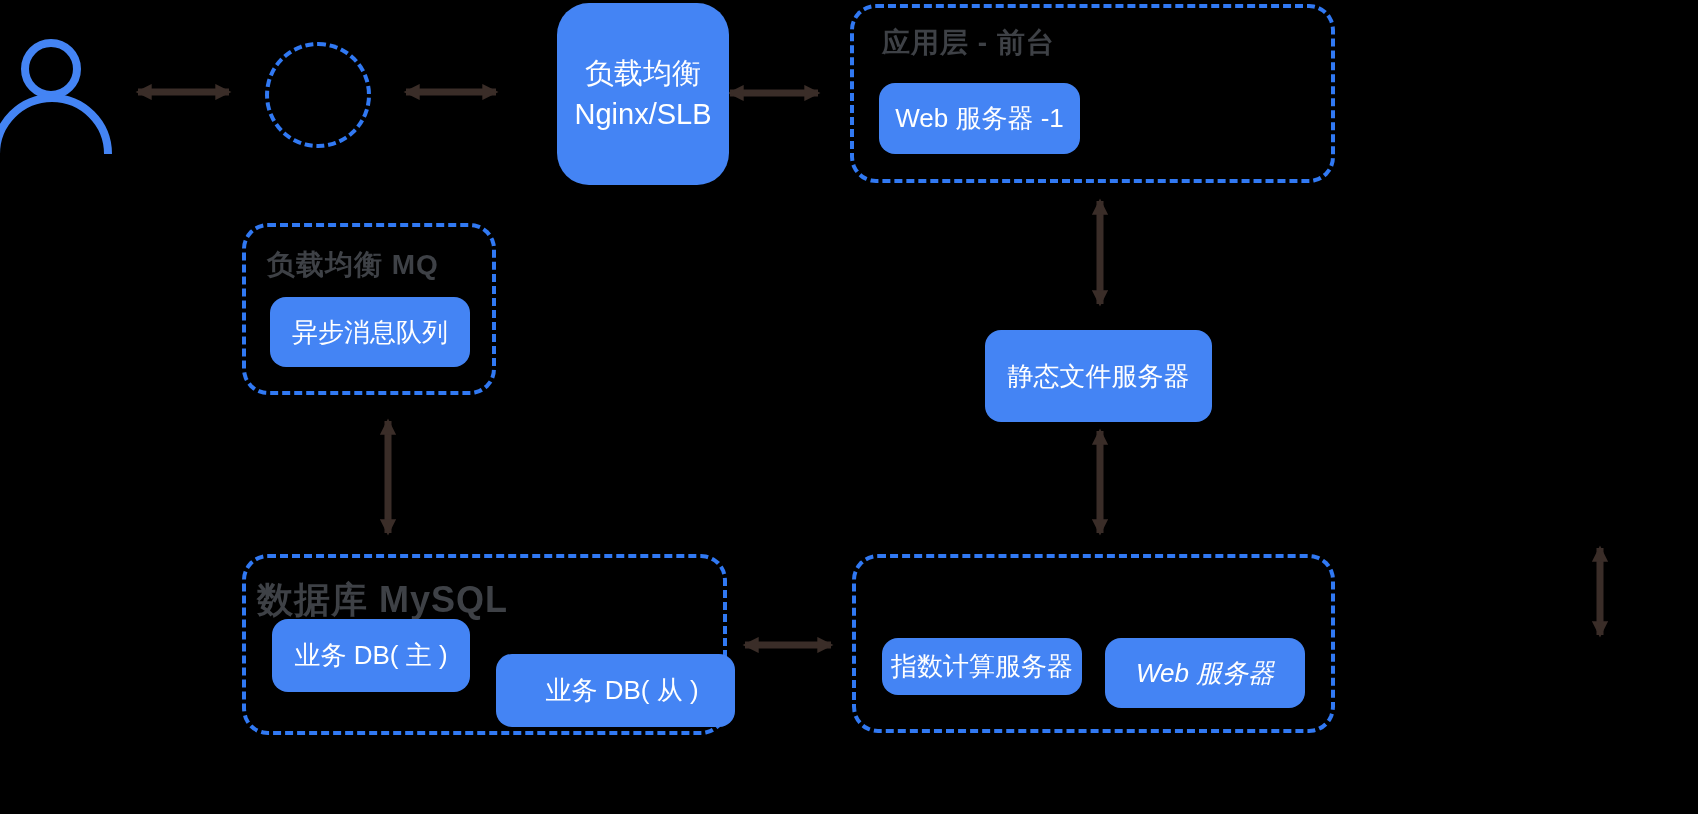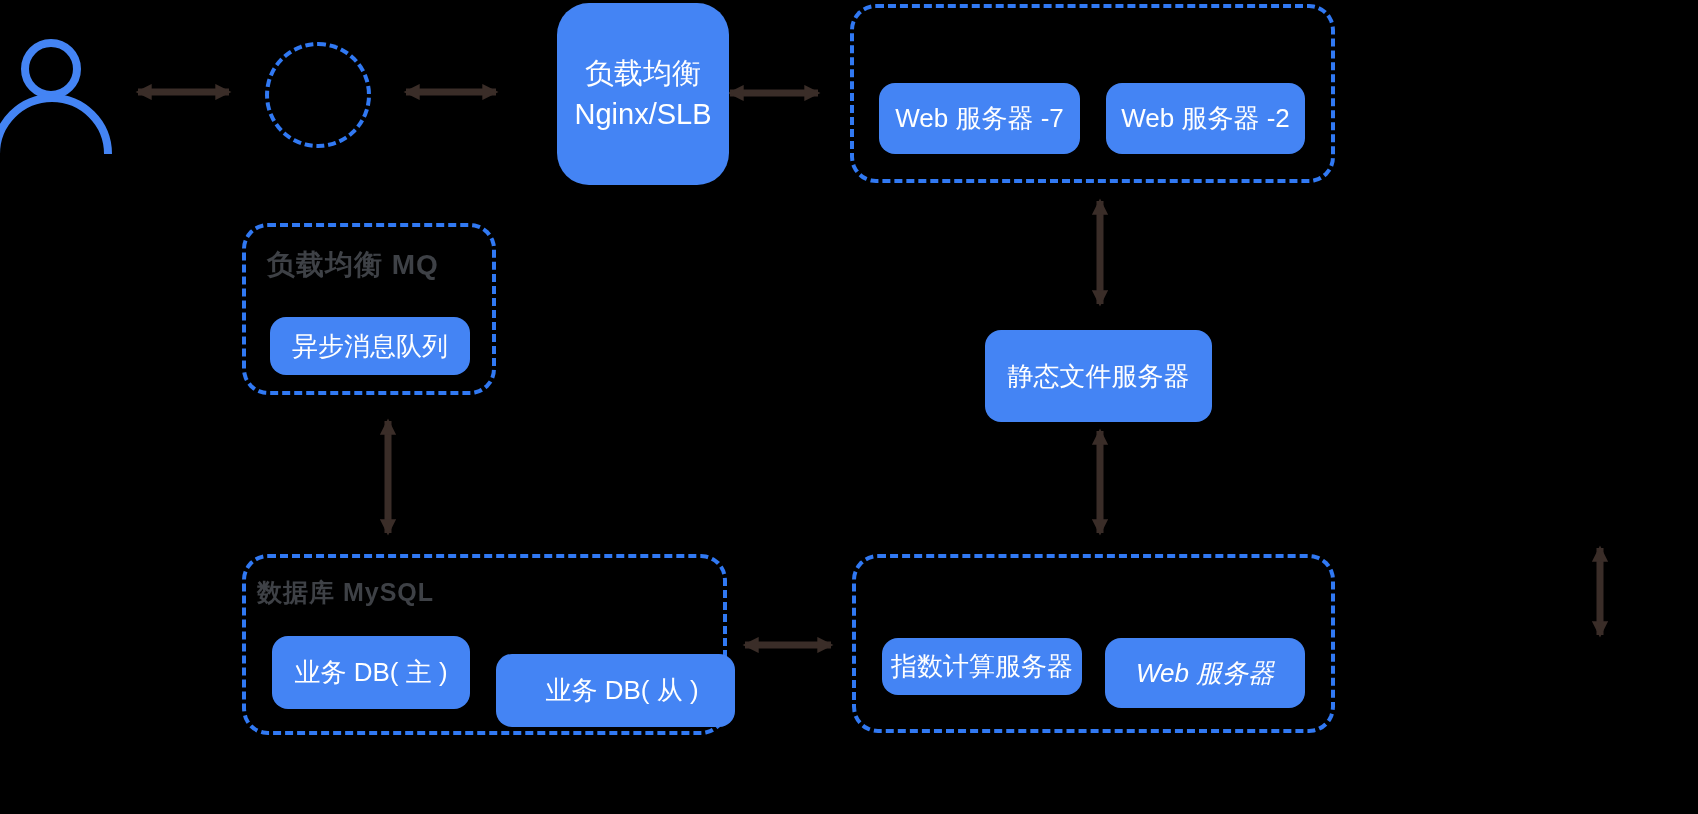--- a/index.html
+++ b/index.html
@@ -69,29 +69,29 @@
 
   
   .app-container{ left:850px;top:4px;width:485px;height:179px; }
   .app-title{ left:882px;top:24px; }
   .web1{ left:879px;top:83px;width:201px;height:71px; }
   .web2{ left:1106px;top:83px;width:199px;height:71px; }
 
   
   .mq-container{ left:242px;top:223px;width:254px;height:172px; }
   .mq-title{ left:267px;top:246px; }
-  .mq-box{ left:270px;top:317px;width:200px;height:58px; }
+  .mq-box{ left:270px;top:297px;width:200px;height:70px; }
 
   
   .static-box{ left:985px;top:330px;width:227px;height:92px; }
 
   
   .mysql-container{ left:242px;top:554px;width:485px;height:181px; }
-  .mysql-title{ left:257px;top:576px;font-size:25px; }
-  .db1{ left:272px;top:636px;width:198px;height:73px; }
+  .mysql-title{ left:257px;top:576px;font-size:36px; }
+  .db1{ left:272px;top:619px;width:198px;height:73px; }
   .db2{ left:496px;top:654px;width:226px;height:73px;padding-left:13px; }
 
   
   .compute-container{ left:852px;top:554px;width:483px;height:179px; }
   .idx-box{ left:882px;top:638px;width:200px;height:57px; }
   .web3{ left:1105px;top:638px;width:200px;height:70px;font-style:italic; }
 
   
   .cache-box{ left:1500px;top:664px;width:193px;height:69px; }
 </style>
@@ -130,22 +130,22 @@
   </svg>
 
   <div class="dashed-circle"></div>
 
   <div class="lb-box">
     <div>负载均衡</div>
     <div>Nginx/SLB</div>
   </div>
 
   <div class="container-dashed app-container"></div>
-  <div class="bluebox web1">Web 服务器 -7</div>
-  <div class="bluebox web2">Web 服务器 -2</div>
+  <div class="container-title app-title">应用层 - 前台</div>
+  <div class="bluebox web1">Web 服务器 -1</div>
 
   <div class="container-dashed mq-container"></div>
   <div class="container-title mq-title">负载均衡 MQ</div>
   <div class="bluebox mq-box">异步消息队列</div>
 
   <div class="bluebox static-box">静态文件服务器</div>
 
   <div class="container-dashed mysql-container"></div>
   <div class="container-title mysql-title">数据库 MySQL</div>
   <div class="bluebox db1">业务 DB( 主 )</div>

